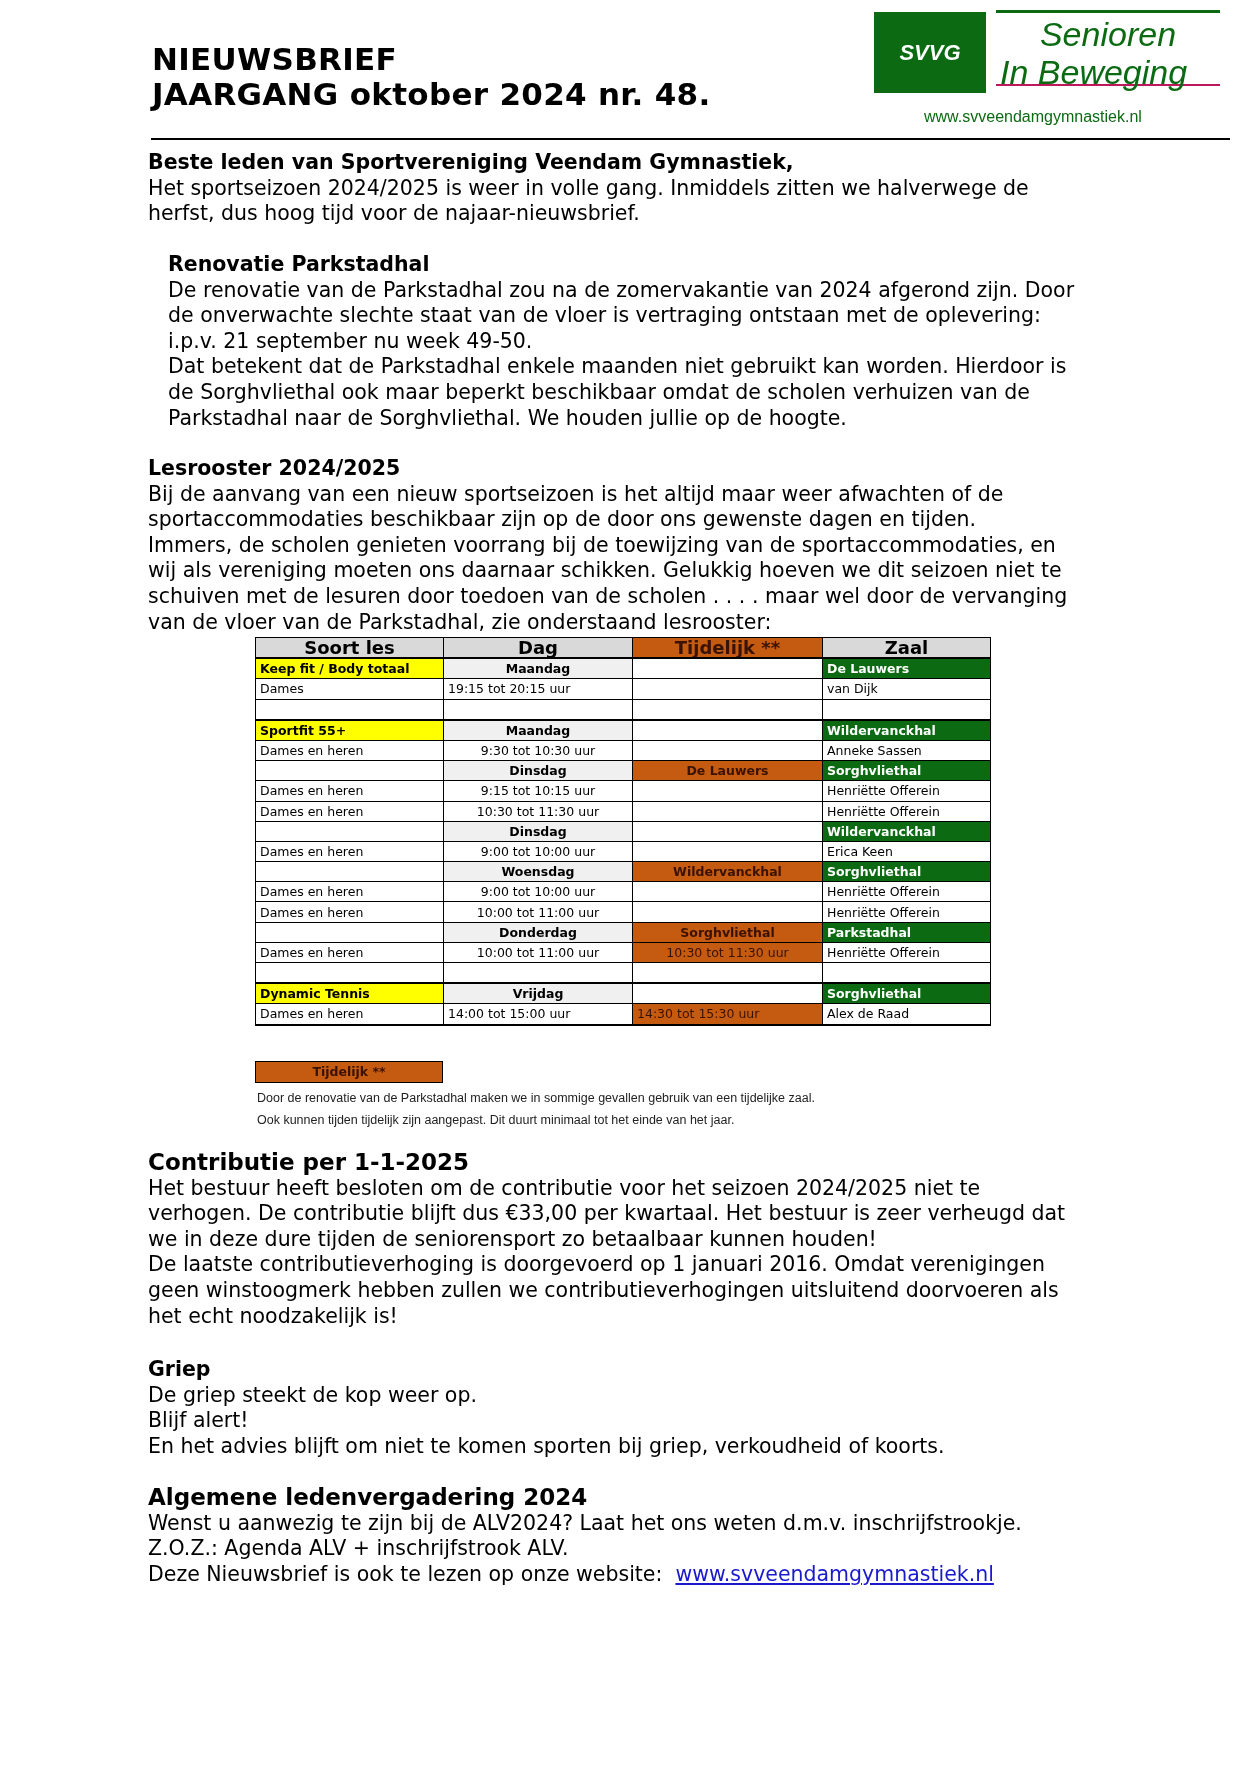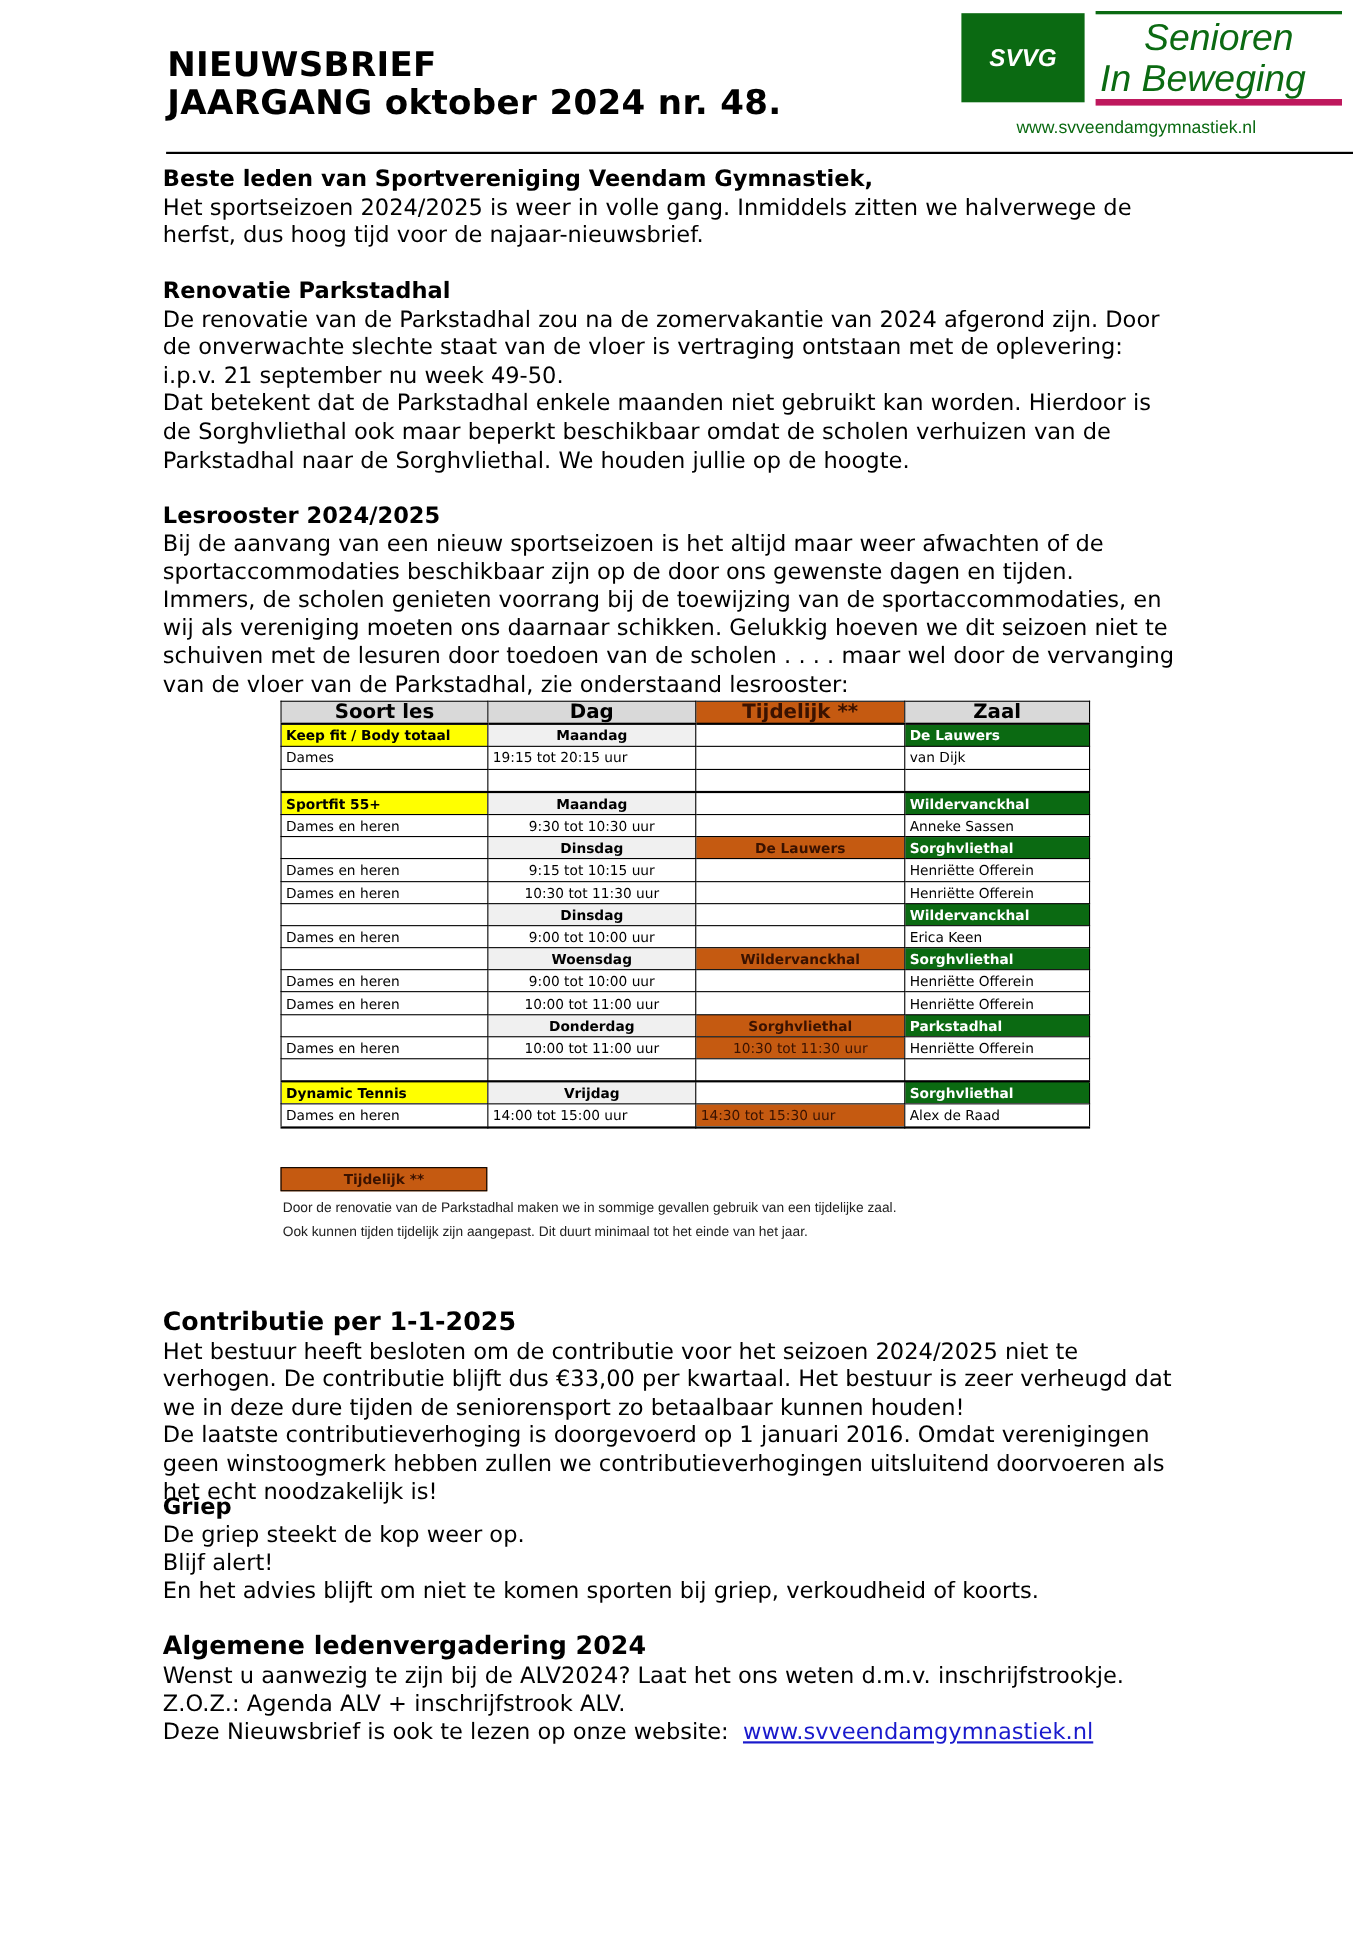--- a/index.html
+++ b/index.html
@@ -5,22 +5,22 @@
   html, body { margin: 0; padding: 0; background: #ffffff; }
   body { width: 1241px; height: 1766px; position: relative; overflow: hidden; color: #000;
          font-family: "DejaVu Sans", sans-serif; }
   .abs { position: absolute; }
 
   .title { left: 152px; top: 42px; font-size: 31px; font-weight: bold; line-height: 35px; letter-spacing: 0.3px; }
 
   .logo-box { left: 874px; top: 12px; width: 112px; height: 81px; background: #0b6a12;
               color: #fff; font-family: "Liberation Sans", sans-serif; font-style: italic; font-weight: bold;
               font-size: 22px; display: flex; align-items: center; justify-content: center; }
-  .logo-right { left: 996px; top: 10px; width: 224px; height: 86px;
-                border-top: 3px solid #0b6a12; border-bottom: 6px solid #be185d; box-sizing: border-box; }
+  .logo-right { left: 996px; top: 10px; width: 224px; height: 76px;
+                border-top: 3px solid #0b6a12; border-bottom: 2px solid #be185d; box-sizing: border-box; }
   .logo-line1, .logo-line2 { position: absolute; width: 100%; text-align: center; color: #0b6a12;
                 font-family: "Liberation Sans", sans-serif; font-style: italic; font-size: 34px; line-height: 38px; }
   .logo-line1 { top: 2px; }
   .logo-line2 { top: 40px; text-align: left; padding-left: 4px; }
   .logo-url { left: 924px; top: 108px; font-family: "Liberation Sans", sans-serif; color: #0b6a12; font-size: 16px; }
 
   .rule { left: 151px; top: 138px; width: 1079px; height: 2px; background: #000; }
 
   .text { left: 148px; width: 960px; font-size: 20.5px; line-height: 25.6px; white-space: nowrap; }
   .text p { margin: 0; }
@@ -65,21 +65,21 @@
 <div class="abs logo-url">www.svveendamgymnastiek.nl</div>
 
 <div class="abs rule"></div>
 
 <div class="abs text" style="top:150px;">
   <p class="h">Beste leden van Sportvereniging Veendam Gymnastiek,</p>
   <p>Het sportseizoen 2024/2025 is weer in volle gang. Inmiddels zitten we halverwege de</p>
   <p>herfst, dus hoog tijd voor de najaar-nieuwsbrief.</p>
 </div>
 
-<div class="abs text" style="top:252px;">
+<div class="abs text" style="top:252px;margin-left:20px;">
   <p class="h">Renovatie Parkstadhal</p>
   <p>De renovatie van de Parkstadhal zou na de zomervakantie van 2024 afgerond zijn. Door</p>
   <p>de onverwachte slechte staat van de vloer is vertraging ontstaan met de oplevering:</p>
   <p>i.p.v. 21 september nu week 49-50.</p>
   <p>Dat betekent dat de Parkstadhal enkele maanden niet gebruikt kan worden. Hierdoor is</p>
   <p>de Sorghvliethal ook maar beperkt beschikbaar omdat de scholen verhuizen van de</p>
   <p>Parkstadhal naar de Sorghvliethal. We houden jullie op de hoogte.</p>
 </div>
 
 <div class="abs text" style="top:456px;">
@@ -216,21 +216,21 @@
   </tr>
 </tbody>
   </table>
 
 <div class="abs legend-box">Tijdelijk **</div>
 <div class="abs legend-note">
   <div>Door de renovatie van de Parkstadhal maken we in sommige gevallen gebruik van een tijdelijke zaal.</div>
   <div>Ook kunnen tijden tijdelijk zijn aangepast. Dit duurt minimaal tot het einde van het jaar.</div>
 </div>
 
-<div class="abs text" style="top:1150px;margin-top:40px;">
+<div class="abs text" style="top:1150px;">
   <p class="h-lg">Contributie per 1-1-2025</p>
   <p>Het bestuur heeft besloten om de contributie voor het seizoen 2024/2025 niet te</p>
   <p>verhogen. De contributie blijft dus €33,00 per kwartaal. Het bestuur is zeer verheugd dat</p>
   <p>we in deze dure tijden de seniorensport zo betaalbaar kunnen houden!</p>
   <p>De laatste contributieverhoging is doorgevoerd op 1 januari 2016. Omdat verenigingen</p>
   <p>geen winstoogmerk hebben zullen we contributieverhogingen uitsluitend doorvoeren als</p>
   <p>het echt noodzakelijk is!</p>
 </div>
 
 <div class="abs text" style="top:1357px;">

